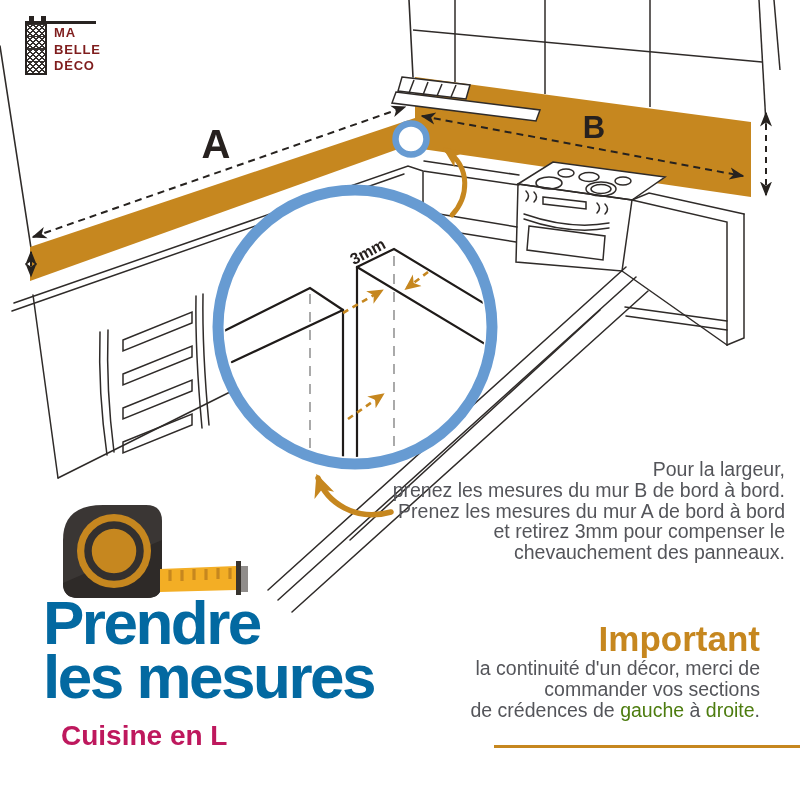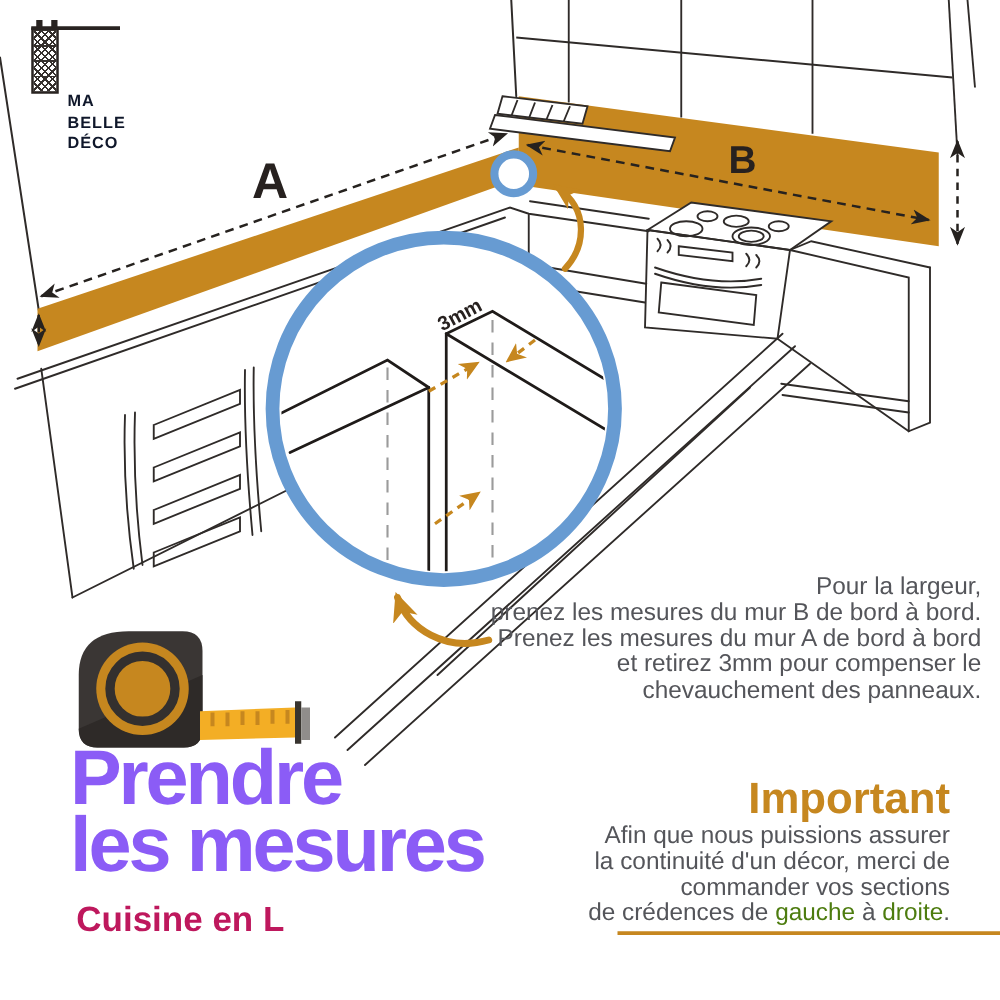--- a/index.html
+++ b/index.html
@@ -10,29 +10,29 @@
   
   .logo{position:absolute;left:0;top:0;}
   .logo-rule{position:absolute;left:25px;top:21px;width:71px;height:2.5px;background:#282321;}
   .logo-tab{position:absolute;width:5px;height:6px;top:16px;background:#282321;}
   .logo-pattern{position:absolute;left:25px;top:22px;width:22px;height:53px;
     border:2px solid #282321;box-sizing:border-box;
     background:
       repeating-linear-gradient(45deg,#35302d 0 1.3px,transparent 1.3px 4.2px),
       repeating-linear-gradient(-45deg,#35302d 0 1.3px,transparent 1.3px 4.2px),
       repeating-linear-gradient(0deg,#fff 0 11px,#35302d 11px 12.3px);}
-  .logo-text{position:absolute;left:54px;top:25px;color:#0f172a;font-weight:bold;
-    font-size:13px;line-height:16.5px;letter-spacing:0.8px;margin-top:48px;}
+  .logo-text{position:absolute;left:54px;top:25px;color:#7f1d1d;font-weight:bold;
+    font-size:13px;line-height:16.5px;letter-spacing:0.8px;}
 
   
   .instructions{position:absolute;right:15px;top:459px;width:440px;text-align:right;
     color:#54555A;font-size:19.5px;line-height:20.8px;}
 
   
-  .title{position:absolute;left:56px;top:596px;color:#8b5cf6;font-weight:bold;
+  .title{position:absolute;left:43px;top:596px;color:#0369a1;font-weight:bold;
     font-size:62px;line-height:54px;letter-spacing:-2.5px;}
   .subtitle{position:absolute;left:61px;top:720px;color:#be185d;font-weight:bold;
     font-size:28px;letter-spacing:0px;}
 
   
   .important-heading{position:absolute;right:40px;top:619px;color:#C6871F;
     font-weight:bold;font-size:35px;text-align:right;}
   .important-body{position:absolute;right:40px;top:658px;width:330px;text-align:right;
     color:#54555A;font-size:19.5px;line-height:20.8px;}
   .important-body .orange{color:#4d7c0f;}
@@ -216,20 +216,19 @@
   </div>
 
   <div class="title">
     <div>Prendre</div>
     <div>les mesures</div>
   </div>
   <div class="subtitle">Cuisine en L</div>
 
   <div class="important-heading">Important</div>
   <div class="important-body">
-    <div>Afin que nous puissions assurer</div>
     <div>la continuité d'un décor, merci de</div>
     <div>commander vos sections</div>
     <div><span>de crédences de </span><span class="orange">gauche</span><span> à </span><span class="orange">droite</span><span>.</span></div>
   </div>
   <div class="orange-rule"></div>
 
 </div>
 
 </body></html>

